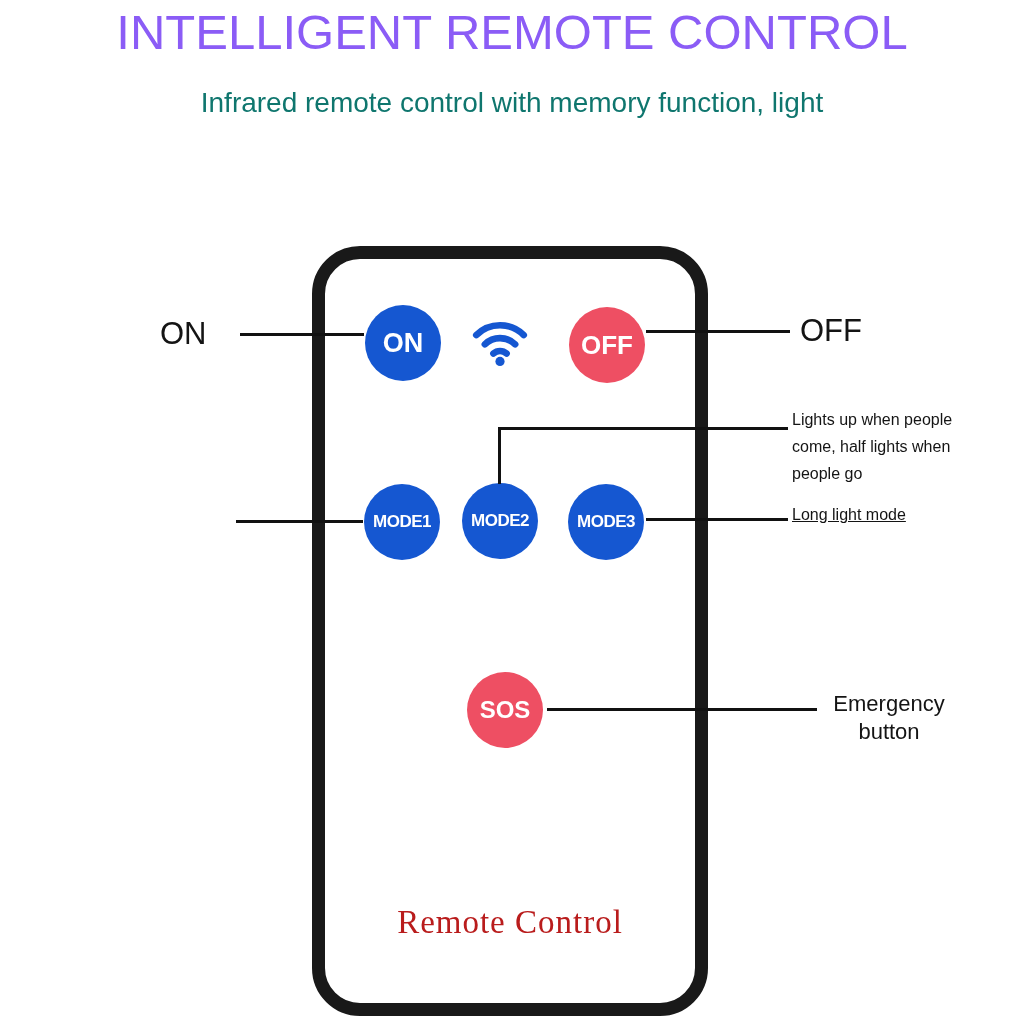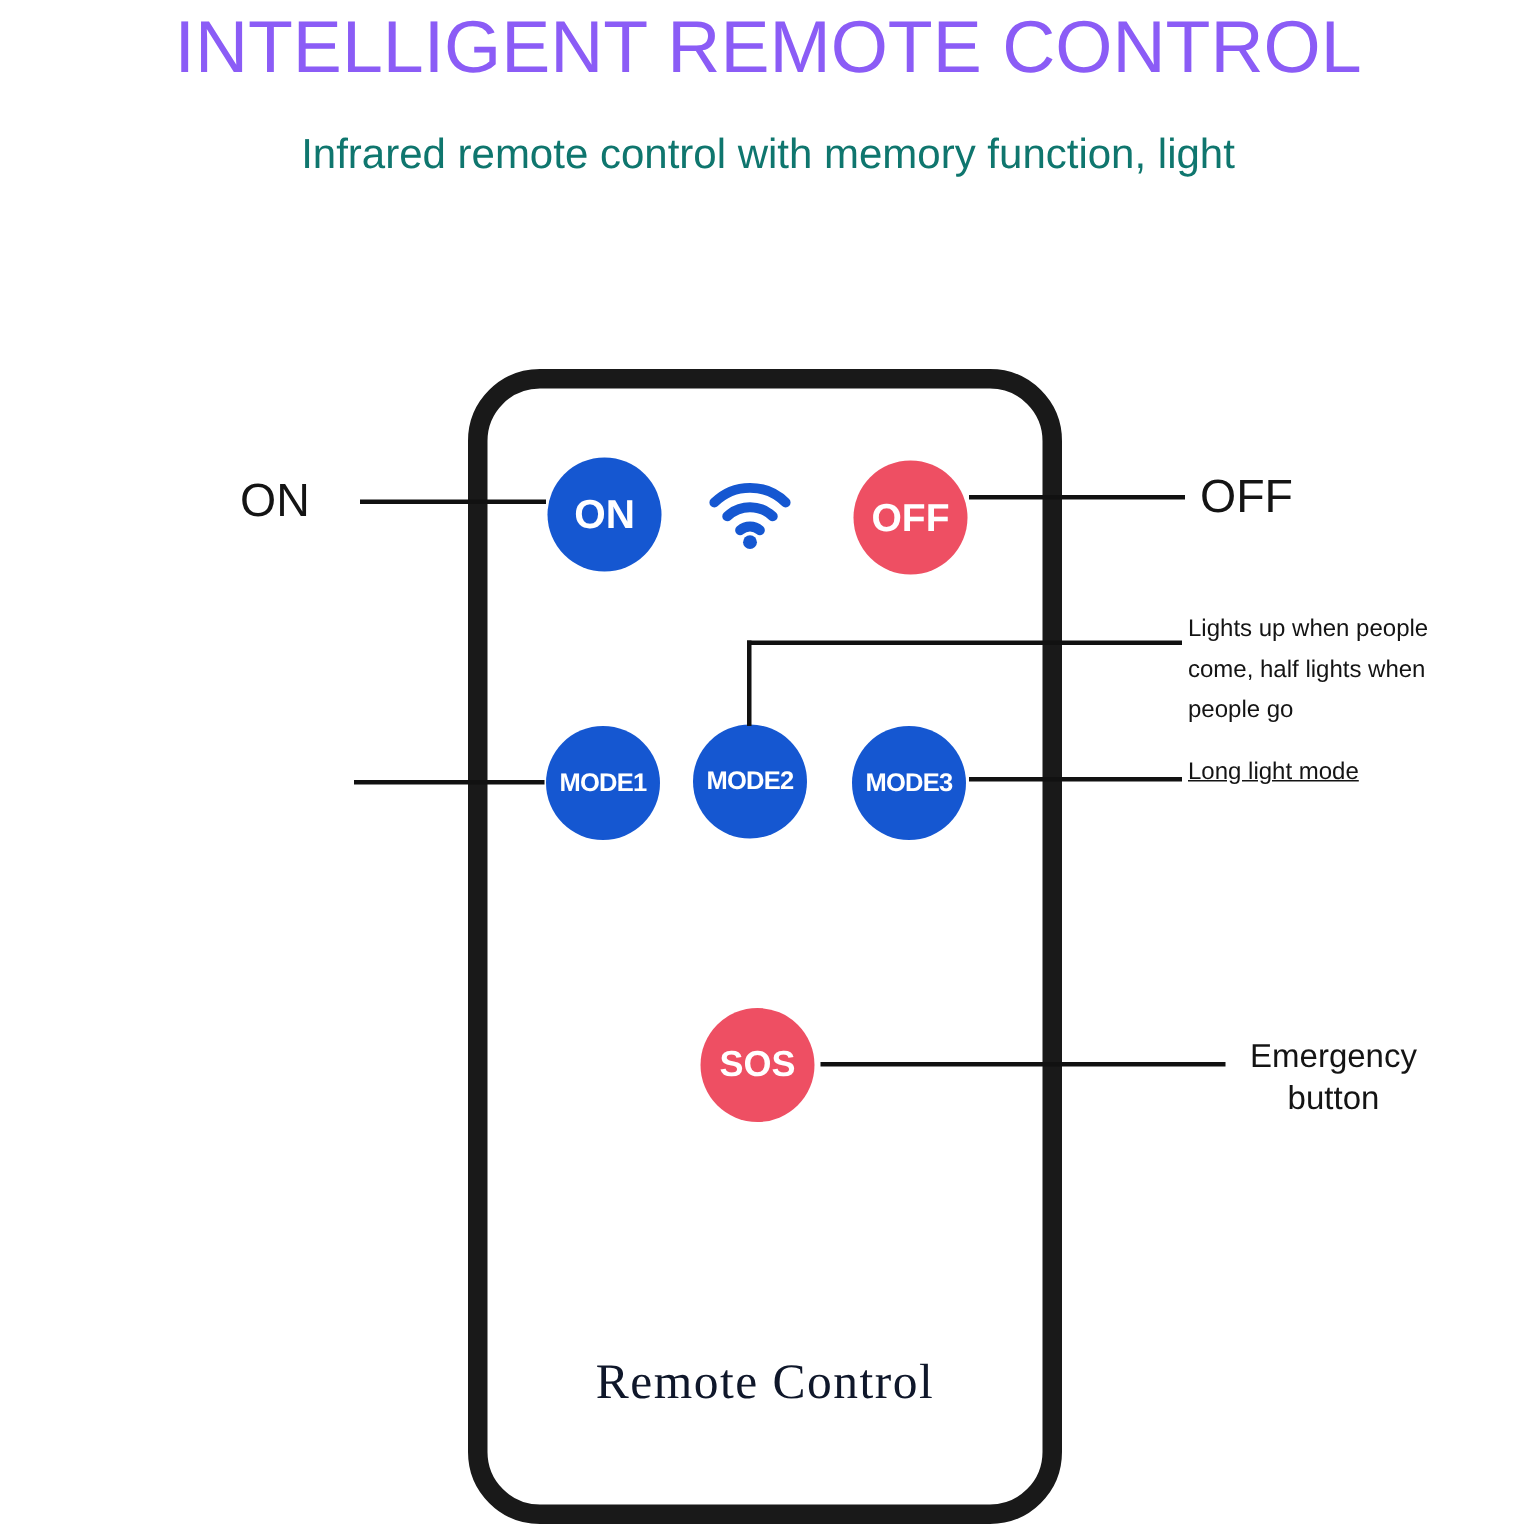--- a/index.html
+++ b/index.html
@@ -50,21 +50,21 @@
   .btn-mode2{left:137px;top:224px;}
   .btn-mode3{left:243px;top:225px;}
   .btn-sos{left:142px;top:413px;font-size:24px;}
   .wifi{position:absolute;left:142px;top:52px;}
   .wifi path{stroke:#1557d1;stroke-width:10;fill:none;stroke-linecap:round;}
   .wifi circle{fill:#1557d1;}
   .remote-label{
     position:absolute;left:0;top:645px;width:100%;
     text-align:center;
     font-family:"Liberation Serif", serif;
-    font-size:33px;color:#0f172a;
+    font-size:33px;color:#b91c1c;
     letter-spacing:1px;
   }
   
   .cline{position:absolute;background:#111;height:3px;z-index:3;}
   .cline-v{position:absolute;background:#111;width:3px;z-index:3;}
   .line-on{left:240px;top:333px;width:124px;}
   .line-off{left:646px;top:330px;width:144px;}
   .line-m2h{left:498px;top:427px;width:290px;}
   .line-m2v{left:498px;top:427px;height:57px;}
   .line-m1{left:236px;top:520px;width:127px;}

